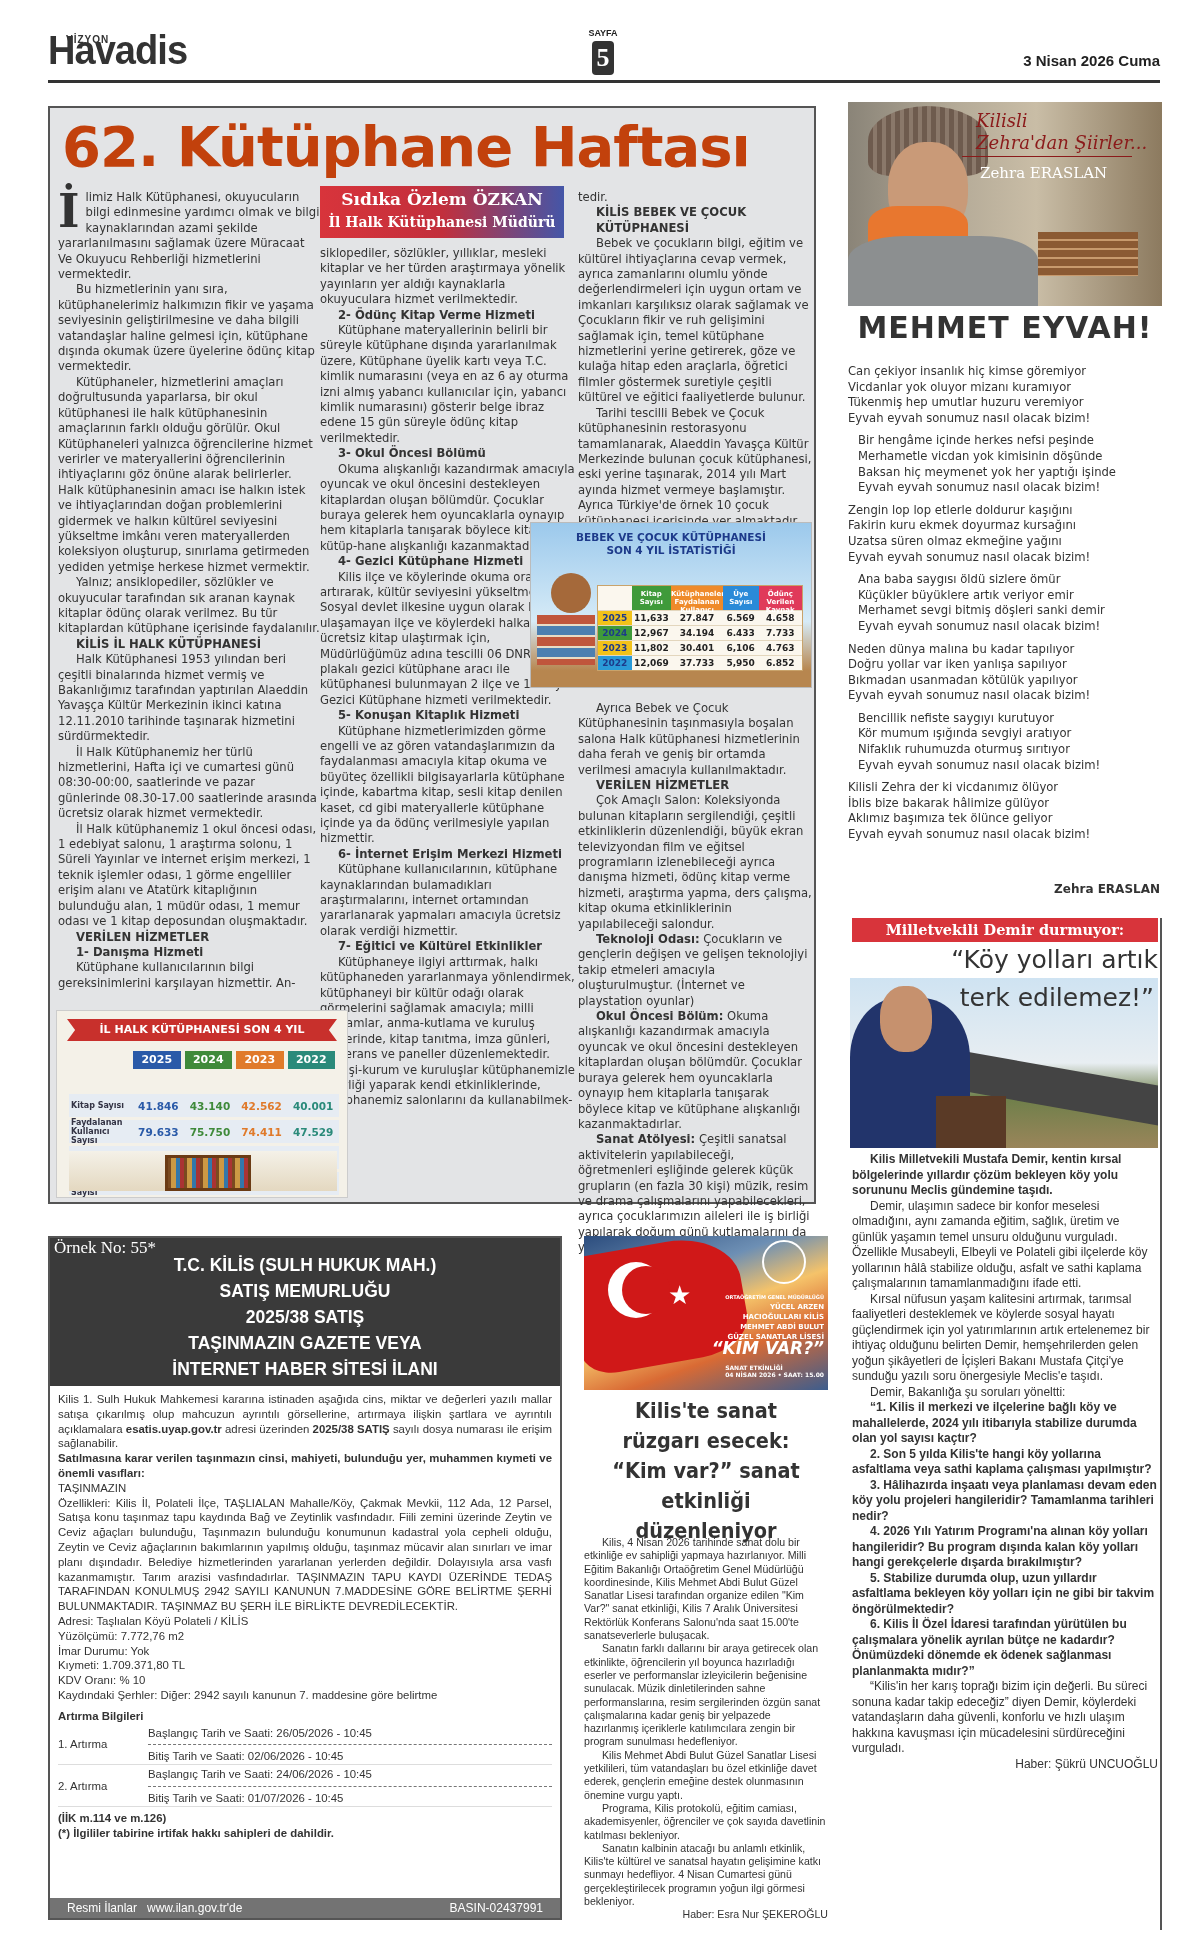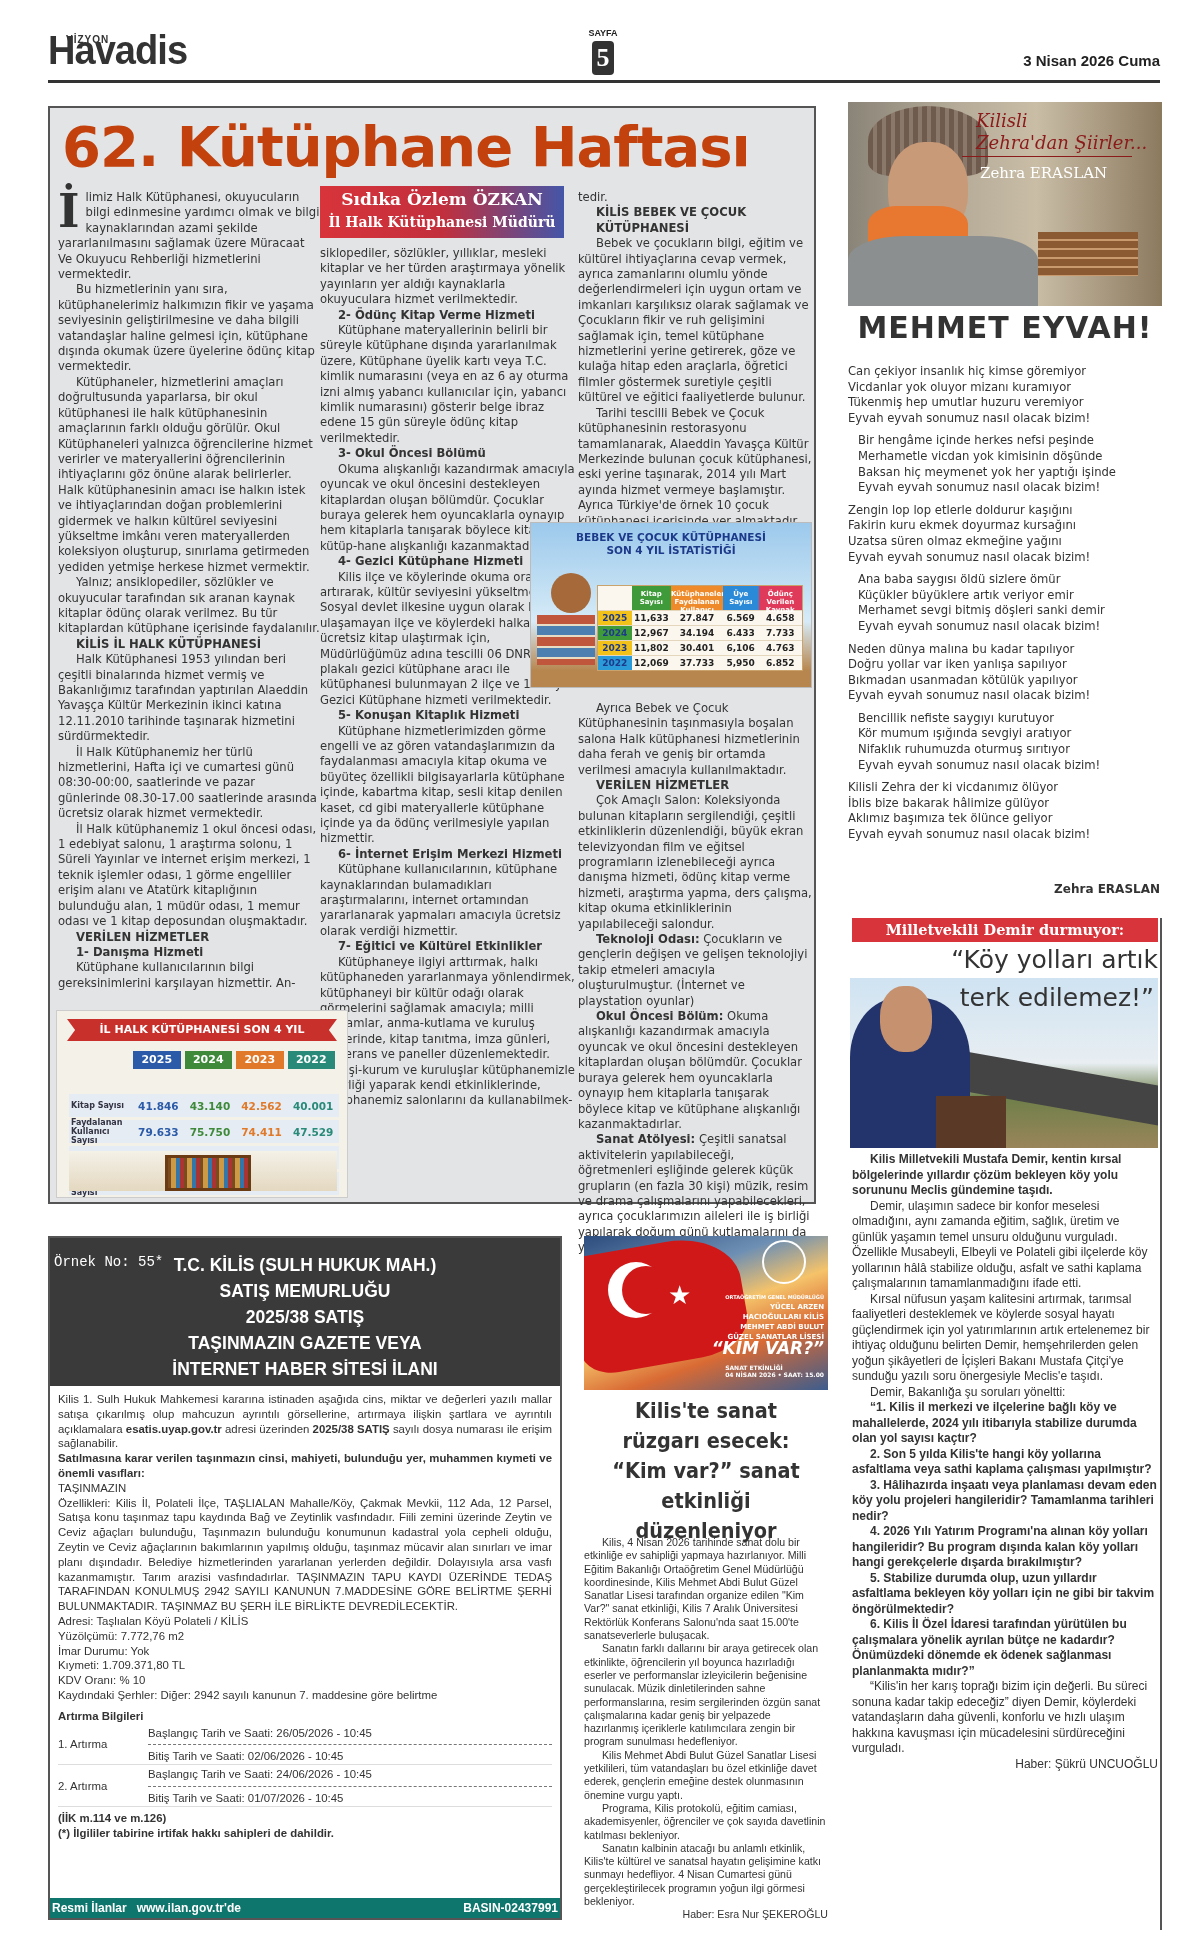--- a/index.html
+++ b/index.html
@@ -79,29 +79,29 @@
 #dem-img .pod{position:absolute;left:86px;top:118px;width:70px;height:52px;background:#5a3a26}
 #dem-headline2{position:absolute;right:6px;top:64px;font-size:25px;color:#333;line-height:32px}
 #dem-body{position:absolute;left:4px;top:234px;width:306px;font-family:"Liberation Sans",sans-serif;font-size:12px;line-height:15.5px;color:#333}
 #dem-body p{text-indent:18px}
 #dem-body .b{font-weight:bold}
 #dem-body .sig{text-align:right;text-indent:0}
 
 
 #ad{left:48px;top:1236px;width:514px;height:684px;border:2px solid #555;background:#fff}
 #ad-head{background:#3a3a3a;color:#fff;height:148px;position:relative}
-#ad-no{position:absolute;left:4px;top:16px;font-family:Liberation Mono, monospace;font-size:14px}
+#ad-no{position:absolute;left:4px;top:0;font-family:Liberation Serif, serif;font-size:17px}
 #ad-title{position:absolute;left:0;top:14px;width:100%;text-align:center;font-family:"Liberation Sans",sans-serif;font-weight:bold;font-size:17.5px;line-height:26px}
 #ad-body{padding:6px 8px;font-family:"Liberation Sans",sans-serif;font-size:11.4px;line-height:14.8px;color:#333;text-align:justify}
 #ad-body .b{font-weight:bold}
 .art{display:flex;border-bottom:1px solid #ddd;margin-top:2px}
 .art .k{width:90px;display:flex;align-items:center}
 .art .v{flex:1}
 .dash{border-bottom:1px dashed #777;margin:4px 0}
-#ad-foot{position:absolute;left:0;bottom:0;width:100%;height:20px;background:#0f766e;color:#fff;font-family:"Liberation Sans",sans-serif;font-weight:bold;font-size:12px;line-height:20px;padding:0 2px;display:flex;justify-content:space-between}
+#ad-foot{position:absolute;left:0;bottom:0;width:100%;height:20px;background:#737373;color:#fff;font-family:"Liberation Sans",sans-serif;font-weight:normal;font-size:12px;line-height:20px;padding:0 17px;display:flex;justify-content:space-between}
 
 
 #art{left:584px;top:1236px;width:244px;height:694px}
 #art-img{position:absolute;left:0;top:0;width:244px;height:154px;background:linear-gradient(160deg,#2c4d7e 0%,#6d8fb4 30%,#f5c36a 50%,#d96a34 70%,#3c5d8e 100%);overflow:hidden}
 #art-img .flag{position:absolute;left:-10px;top:8px;width:170px;height:120px;background:#d01818;border-radius:10% 40% 30% 20%;transform:rotate(-10deg)}
 #art-img .moon{position:absolute;left:24px;top:26px;width:56px;height:56px;border-radius:50%;background:#fff}
 #art-img .moon2{position:absolute;left:38px;top:30px;width:48px;height:48px;border-radius:50%;background:#d01818}
 #art-img .star{position:absolute;left:84px;top:44px;color:#fff;font-size:26px}
 #art-img .txt{position:absolute;right:4px;top:56px;width:112px;text-align:right;color:#fff;font-weight:bold;font-size:7px;line-height:10px}
 #art-img .kv{position:absolute;right:4px;top:102px;color:#fff;font-weight:bold;font-style:italic;font-size:17px}

